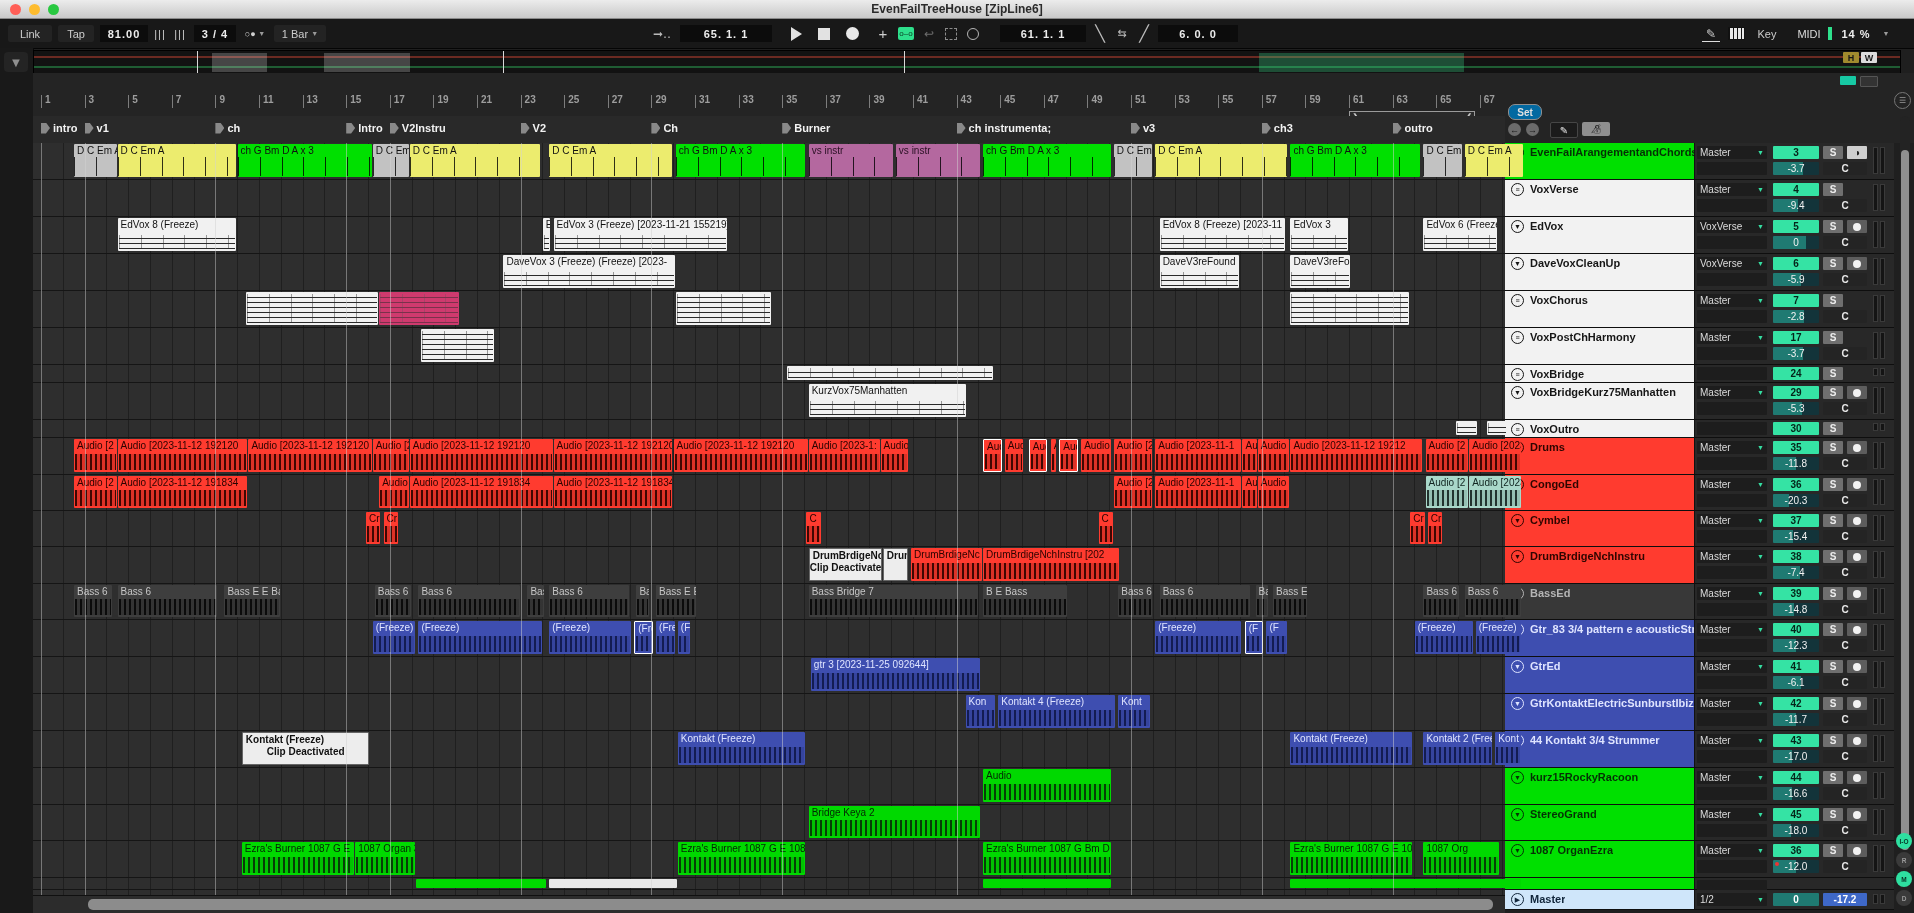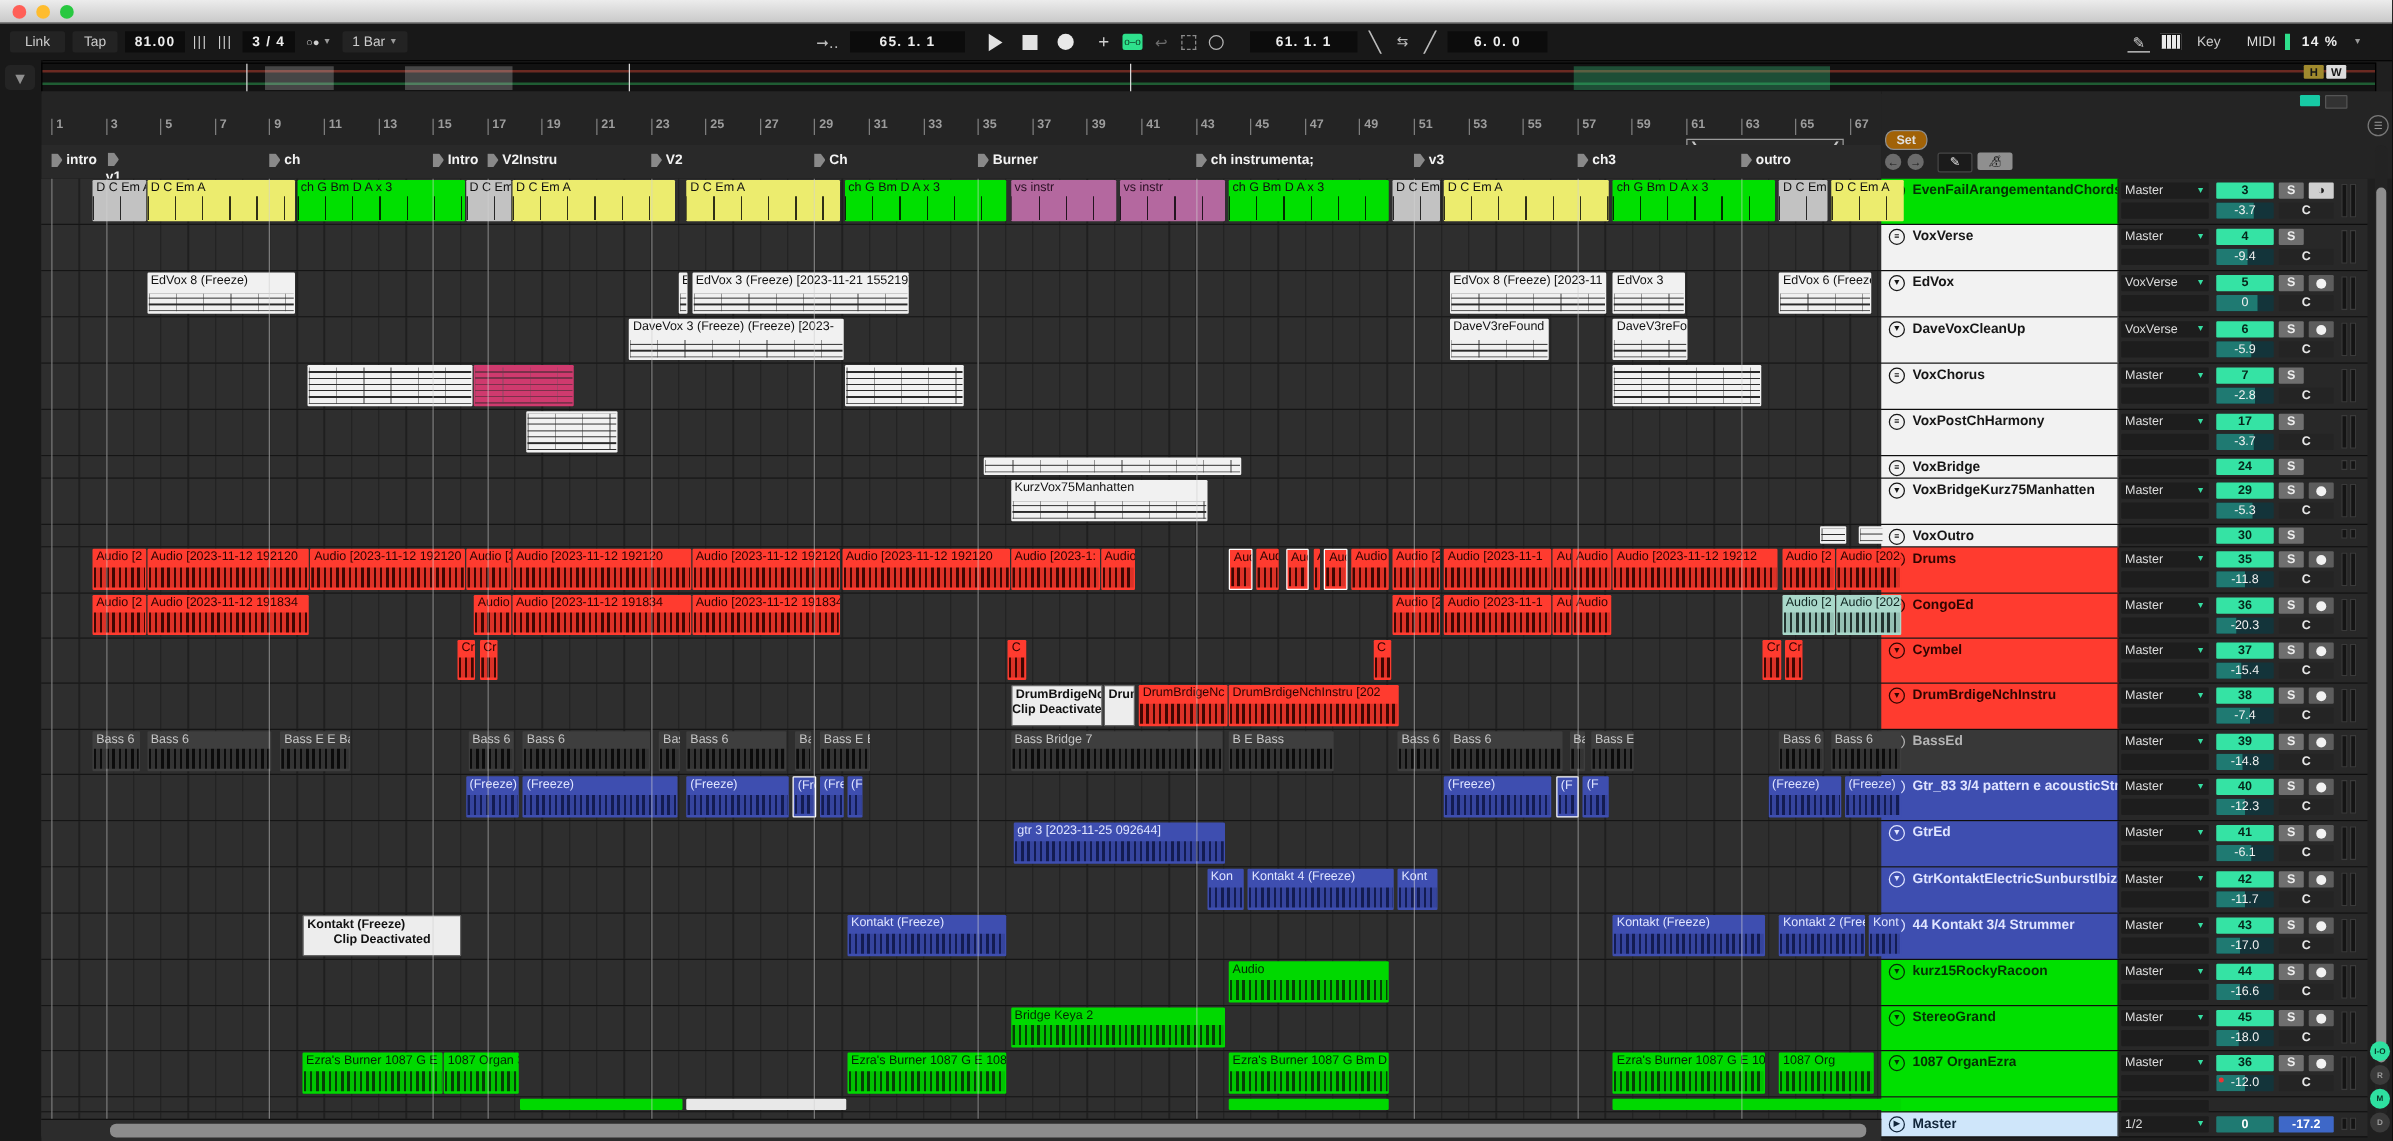--- a/index.html
+++ b/index.html
@@ -116,38 +116,39 @@
   .bluebox{background:#3e68c8;color:#fff;font-weight:bold;}
   .tealbox{background:#1f7a72;color:#fff;font-weight:bold;}
   
   #rightsb{left:1900px;top:116px;width:10px;height:777px;background:#232323;border-radius:5px;}
   #rightsb i{position:absolute;left:1px;width:8px;top:34px;height:700px;background:#8f8f8f;border-radius:4px;}
   .edge-ci{width:16px;height:16px;border-radius:50%;font-size:6.5px;font-weight:bold;
      display:flex;align-items:center;justify-content:center;}
   .edge-on{background:#2ee0a0;color:#073325;}
   .edge-off{background:#3a3a3a;color:#9a9a9a;}
   .hwbtn{width:16px;height:11px;font-size:9px;font-weight:bold;display:flex;align-items:center;justify-content:center;border-radius:1px;}
-  #setbtn{border:1px solid #8f8f8f;border-radius:7px;background:#a16207;color:#e0e0e0;
+  #setbtn{border:1px solid #8f8f8f;border-radius:7px;background:#0369a1;color:#e0e0e0;
      font-size:10px;font-weight:bold;display:flex;align-items:center;justify-content:center;}
   .arr-ci{width:13px;height:13px;border-radius:50%;background:#6b6b6b;color:#1a1a1a;
      font-size:9px;font-weight:bold;display:flex;align-items:center;justify-content:center;}
   .toolbtn{height:14px;display:flex;align-items:center;justify-content:center;border-radius:2px;}
   
   #hscroll{left:33px;top:895px;width:1472px;height:18px;background:#2c2c2c;border-top:1px solid #101010;}
   #hscroll i{position:absolute;left:55px;top:3px;width:1405px;height:11px;background:#8c8c8c;border-radius:5px;}
 </style>
 </head>
 <body>
 
 <div id="stage">
 
   <div id="titlebar" class="abs">
     <div class="abs traffic" style="left:10px;background:#ff5f57;"></div>
     <div class="abs traffic" style="left:29px;background:#febc2e;"></div>
     <div class="abs traffic" style="left:48px;background:#28c840;"></div>
+    <div id="title-text" class="abs">EvenFailTreeHouse  [ZipLine6]</div>
   </div>
 
   <div id="transport" class="abs">
     <div class="abs tbtn" style="left:8px;width:44px;">Link</div>
     <div class="abs tbtn" style="left:58px;width:36px;">Tap</div>
     <div class="abs tval" style="left:100px;width:48px;">81.00</div>
     <div class="abs ticon" style="left:152px;width:16px;font-size:11px;letter-spacing:1px;">|||</div>
     <div class="abs ticon" style="left:172px;width:16px;font-size:11px;letter-spacing:1px;">|||</div>
     <div class="abs tval" style="left:194px;width:42px;">3 / 4</div>
     <div class="abs ticon" style="left:242px;width:26px;font-size:9px;">○●&nbsp;<span class="caret">▼</span></div>
@@ -244,21 +245,21 @@
       <div id="loopbrace" style="left: 1316px; width: 126.44px;">
         <span>❯</span>
         <span>❮</span>
       </div>
     </div>
   <div id="locrow" class="abs">
       <div class="locator" style="left: 8px;">
         <span class="loc-flag"></span>
         <span class="loc-label">intro</span>
       </div>
-      <div class="locator" style="left: 51.6px; flex-direction: column;">
+      <div class="locator" style="left: 51.6px;">
         <span class="loc-flag"></span>
         <span class="loc-label">v1</span>
       </div>
       <div class="locator" style="left: 182.4px;">
         <span class="loc-flag"></span>
         <span class="loc-label">ch</span>
       </div>
       <div class="locator" style="left: 313.2px;">
         <span class="loc-flag"></span>
         <span class="loc-label">Intro</span>

